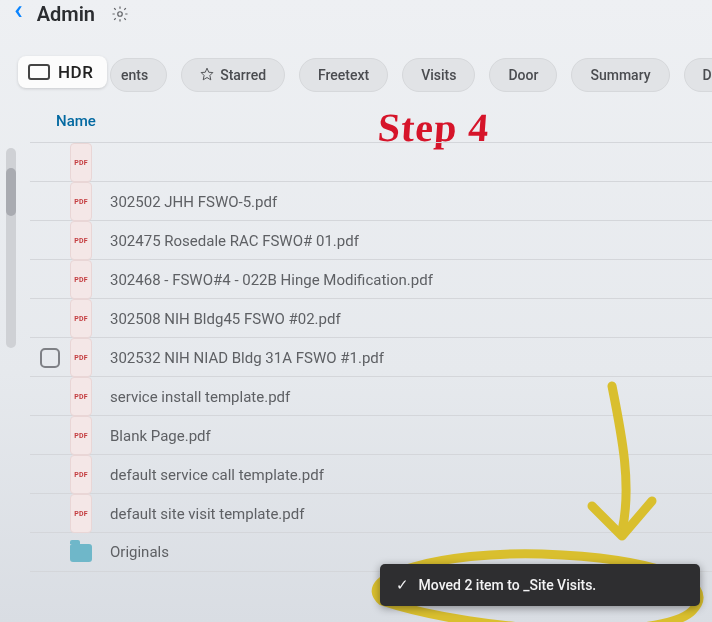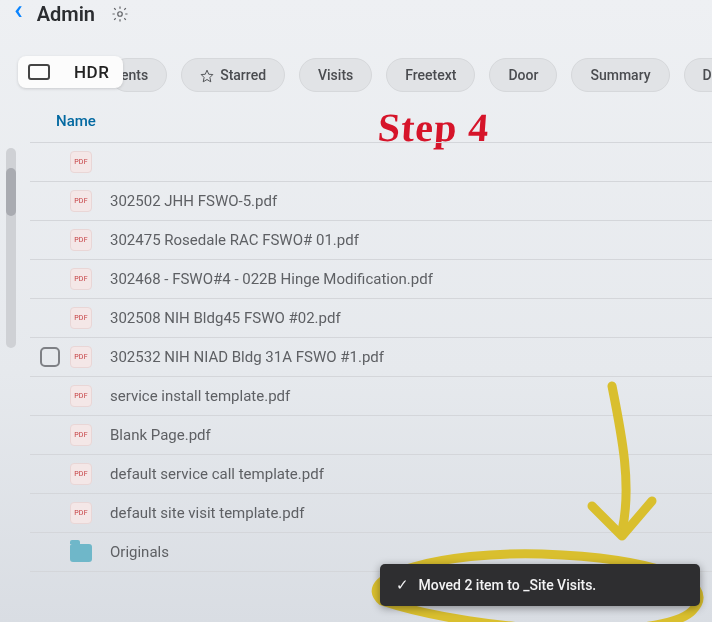--- a/index.html
+++ b/index.html
@@ -28,41 +28,41 @@
   .gear {
     width: 18px; height: 18px; stroke: #606266; fill: none; stroke-width: 1.6;
     margin-left: 6px;
   }
 
   
   .hdr-pill {
     position: absolute; top: 56px; left: 18px;
     background: #fcfcfc; border-radius: 8px;
     padding: 6px 14px 6px 10px;
-    display: flex; align-items: center; gap: 24px;
+    display: flex; align-items: center; gap: 8px;
     box-shadow: 0 1px 3px rgba(0,0,0,0.15);
     z-index: 50;
   }
   .hdr-pill .screen-ic {
     width: 22px; height: 16px; border: 2px solid #444;
     border-radius: 3px; display: inline-block;
   }
   .hdr-pill span { font-size: 17px; font-weight: 500; color: #222; letter-spacing: 0.5px; }
 
   
   .chips {
     position: absolute; top: 58px; left: 110px; right: 0;
     display: flex; gap: 14px; align-items: center;
     padding-right: 10px;
   }
   .chip {
     background: #e1e3e6; border-radius: 18px;
     padding: 8px 18px;
     font-size: 14px; color: #4a4c50; font-weight: 500;
-    display: inline-flex; align-items: flex-end; gap: 6px;
+    display: inline-flex; align-items: flex-start; gap: 6px;
     white-space: nowrap;
     border: 1px solid #d6d8db;
   }
   .chip.partial { padding-left: 10px; }
   .star-ic {
     width: 14px; height: 14px; stroke: #4a4c50; fill: none; stroke-width: 1.6;
   }
 
   
   .colhead {
@@ -92,24 +92,24 @@
     height: 39px;
     border-bottom: 1px solid #d4d6da;
     padding-right: 10px;
   }
   .row .ckcell { display: flex; justify-content: center; }
   .ck {
     width: 20px; height: 20px; border: 2px solid #7e8085;
     border-radius: 5px; background: transparent;
   }
   .pdf-badge {
-    width: 22px; height: 22px; border-radius: 4px;
+    width: 22px; height: 39px; border-radius: 4px;
     background: #f4e7e7;
     display: flex; align-items: center; justify-content: center;
-    font-size: 7px; font-weight: 400; color: #c43c3f;
+    font-size: 7px; font-weight: 700; color: #c43c3f;
     letter-spacing: 0.2px;
     border: 1px solid #e9d6d6;
   }
   .folder-badge {
     width: 22px; height: 18px;
     background: #6fb7c9; border-radius: 2px 3px 3px 3px;
     position: relative; margin-top: 2px;
   }
   .folder-badge::before {
     content: ""; position: absolute; top: -4px; left: 0;
@@ -173,24 +173,24 @@
     <div class="chip partial">
       <span>ents</span>
     </div>
     <div class="chip">
       <svg class="star-ic" viewBox="0 0 24 24">
         <polygon points="12 2 15 9 22 9.5 17 14.5 18.5 22 12 18 5.5 22 7 14.5 2 9.5 9 9"></polygon>
       </svg>
       <span>Starred</span>
     </div>
     <div class="chip">
+      <span>Freetext</span>
+    </div>
+    <div class="chip">
       <span>Visits</span>
-    </div>
-    <div class="chip">
-      <span>Freetext</span>
     </div>
     <div class="chip">
       <span>Door</span>
     </div>
     <div class="chip">
       <span>Summary</span>
     </div>
     <div class="chip">
       <span>Default</span>
     </div>

